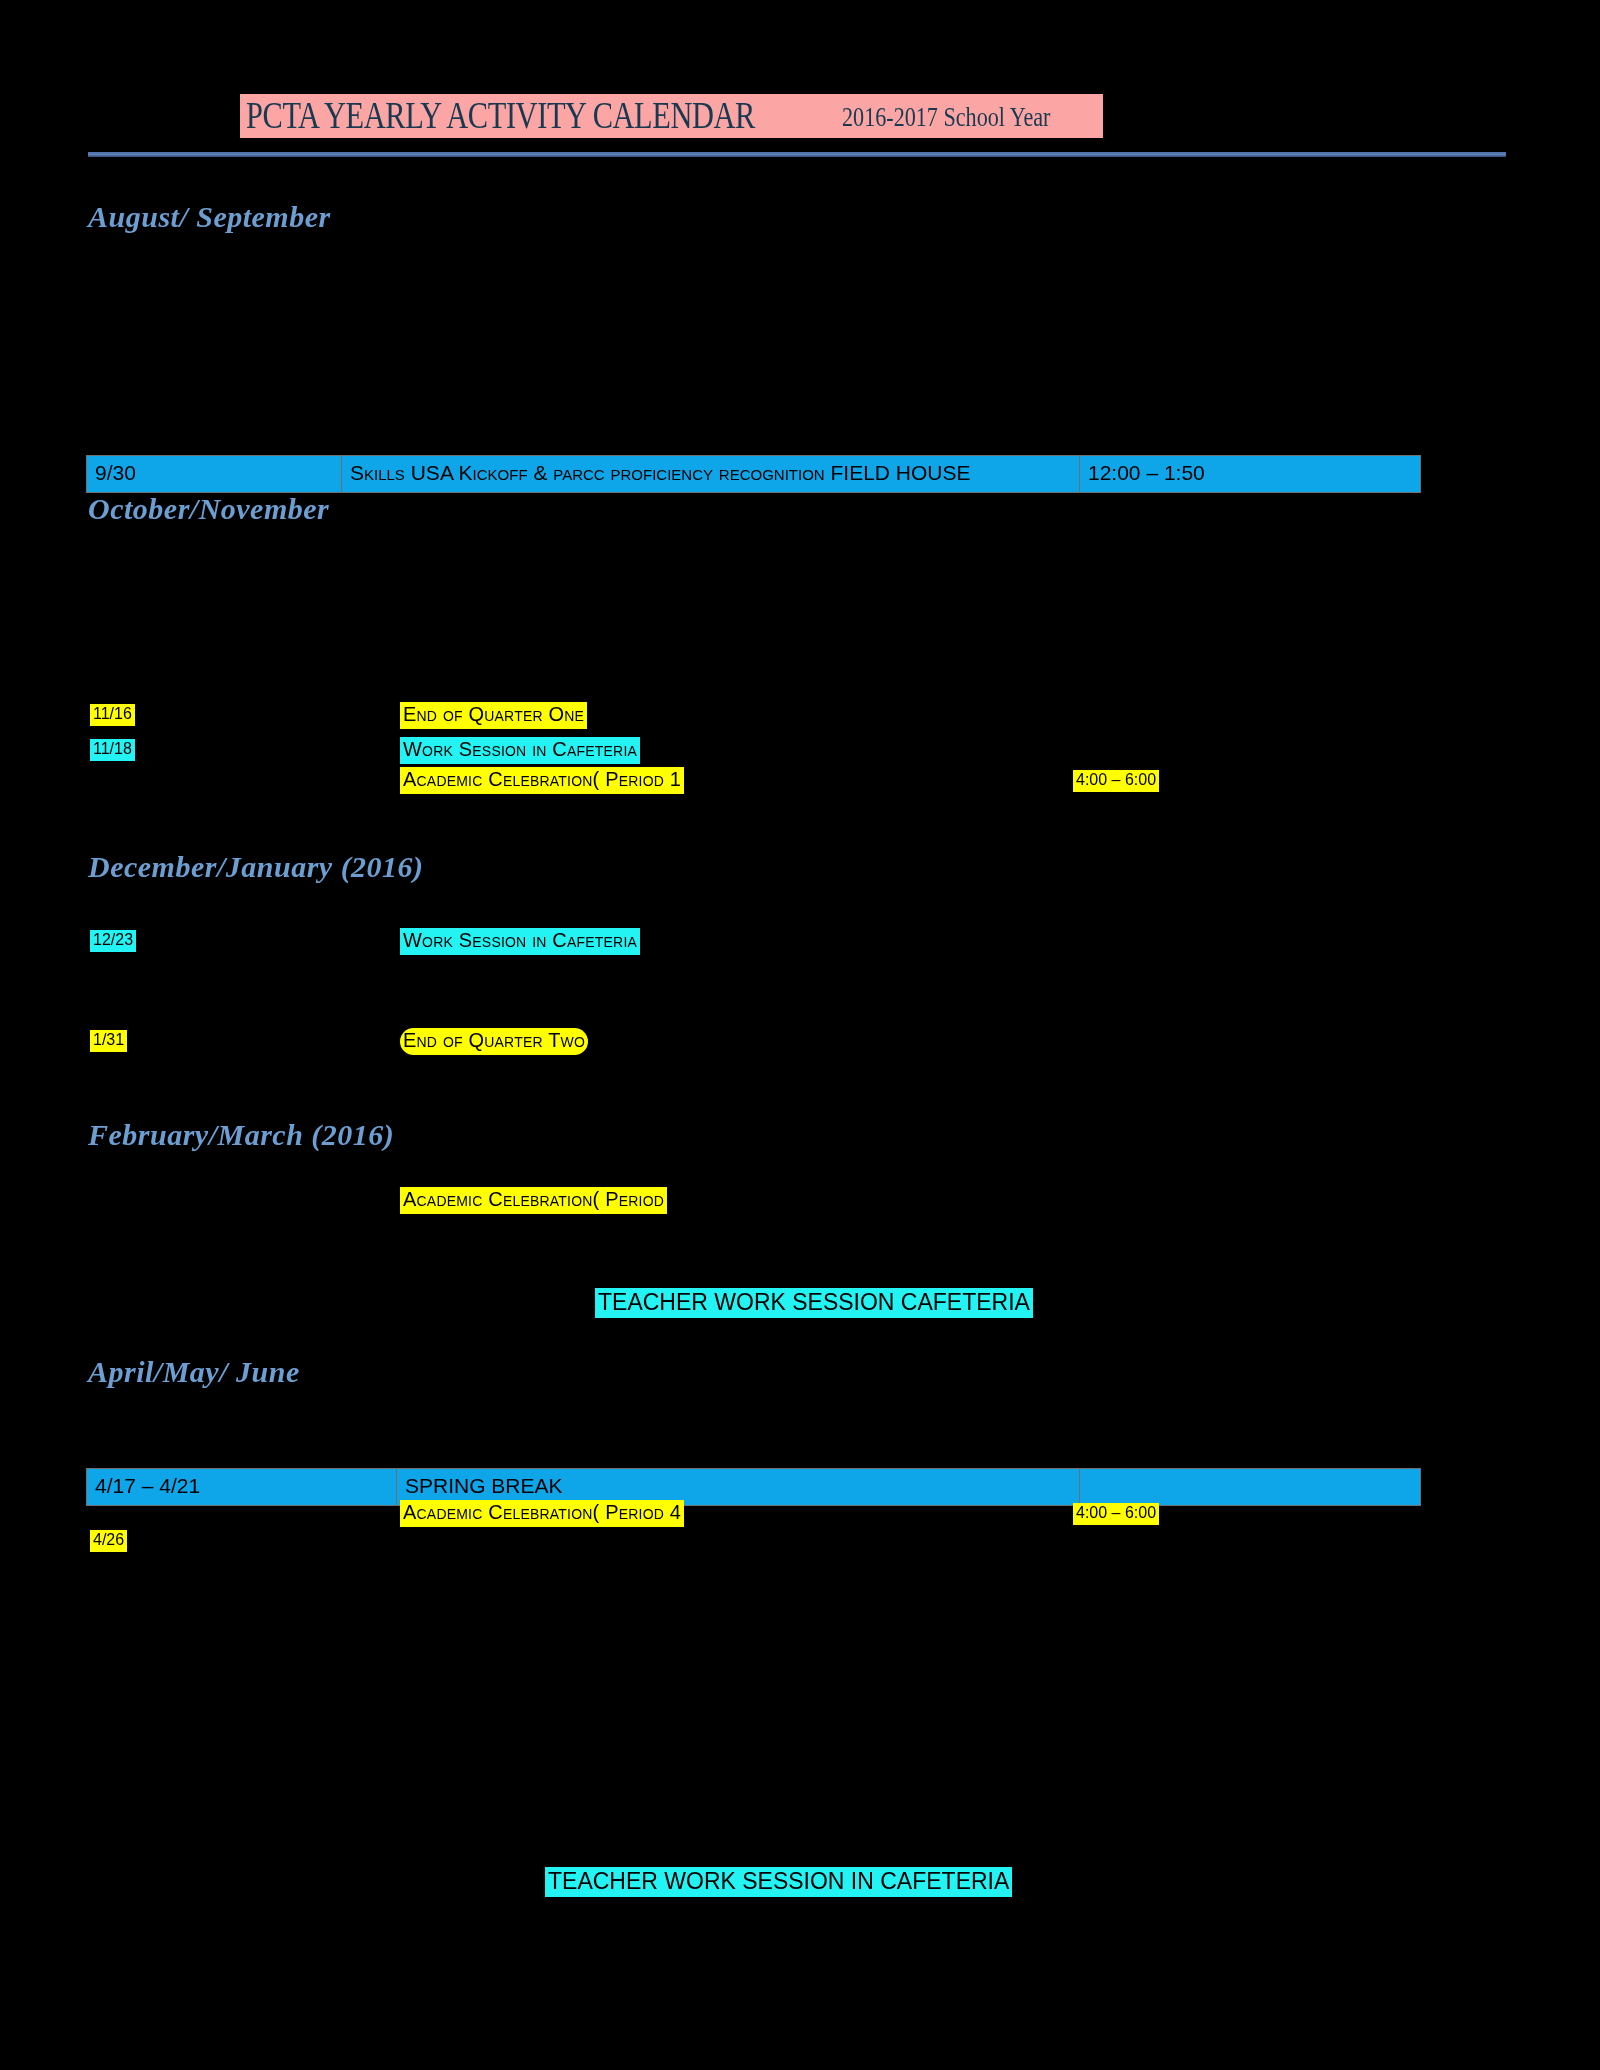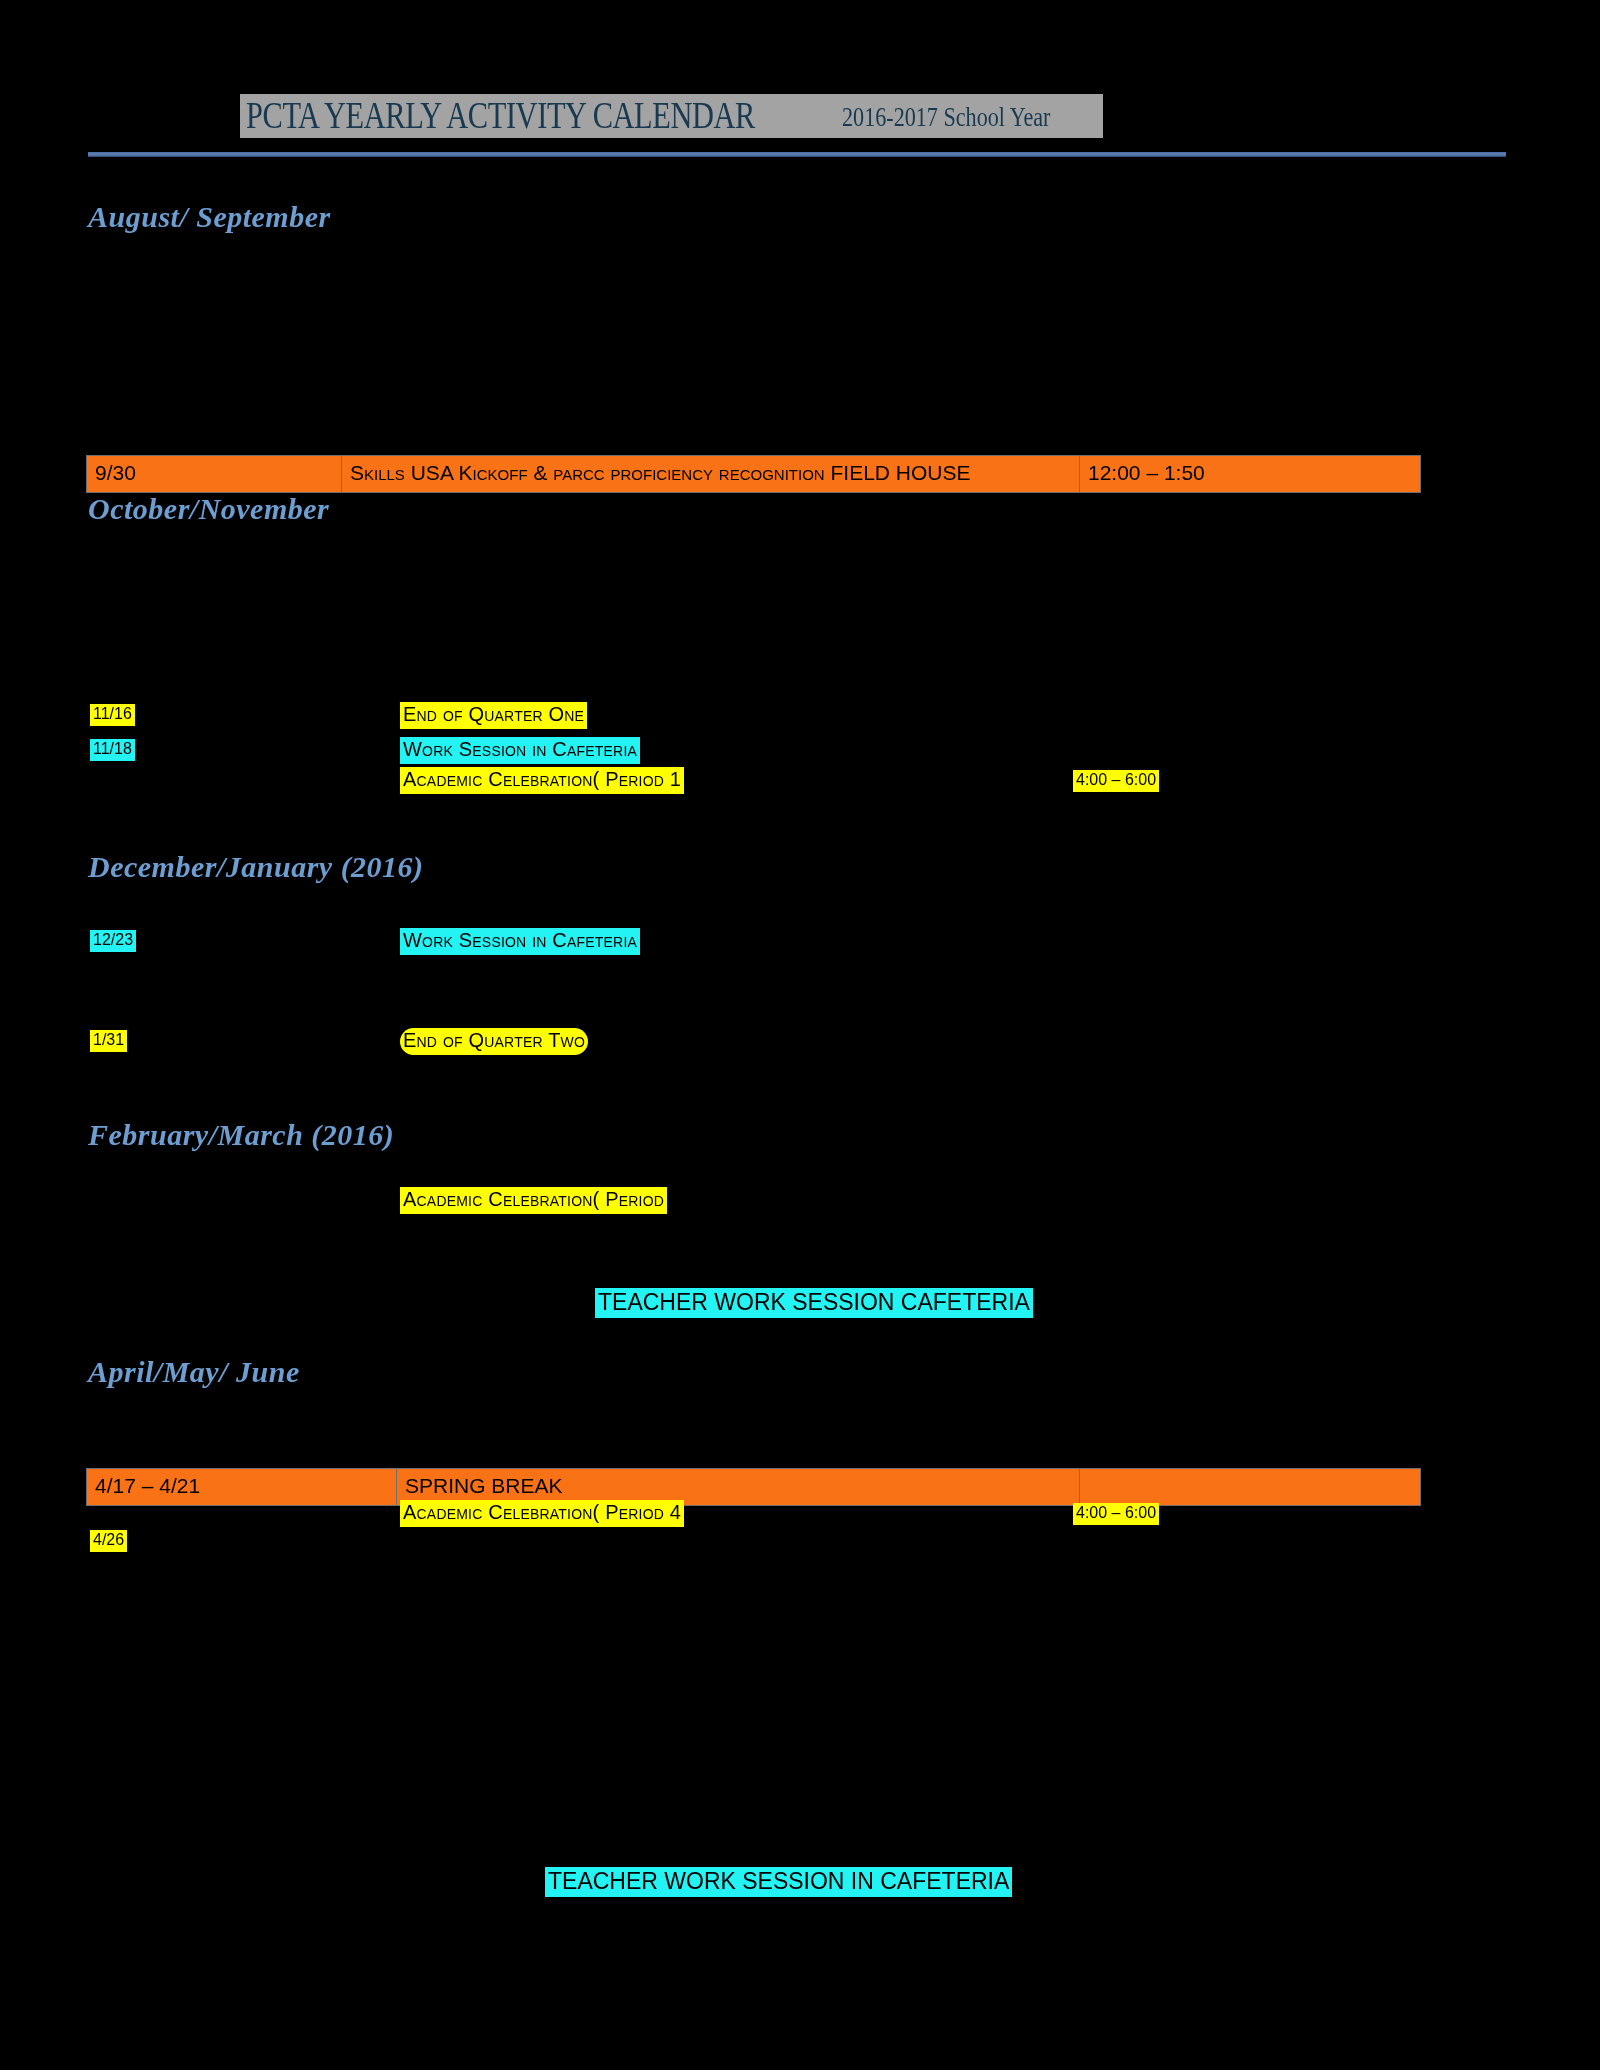--- a/index.html
+++ b/index.html
@@ -26,21 +26,21 @@
   
   .title-wrap {
     position: absolute;
     left: 240px;
     top: 94px;
     width: 1120px;
     height: 42px;
   }
   .title-band {
     display: inline-block;
-    background: #a3a3a3;
+    background: #fca5a5;
     padding: 2px 6px 4px 6px;
     white-space: nowrap;
     line-height: 1.0;
   }
   .title-main {
     font-family: "Liberation Serif", serif;
     font-size: 38px;
     color: #18394f;
     letter-spacing: -0.5px;
     transform: scaleX(0.80);
@@ -79,21 +79,21 @@
   }
 
   
   .gtable {
     position: absolute;
     border-collapse: collapse;
     background: #e2e2e2;
     table-layout: fixed;
   }
   .gtable td {
-    background: #f97316;
+    background: #0ea5e9;
     border: 1px solid #6f6f6f;
     color: #000000;
     font-size: 21px;
     font-family: "Liberation Sans", sans-serif;
     padding: 2px 8px 4px 8px;
     height: 30px;
     vertical-align: middle;
     white-space: nowrap;
     overflow: hidden;
   }

